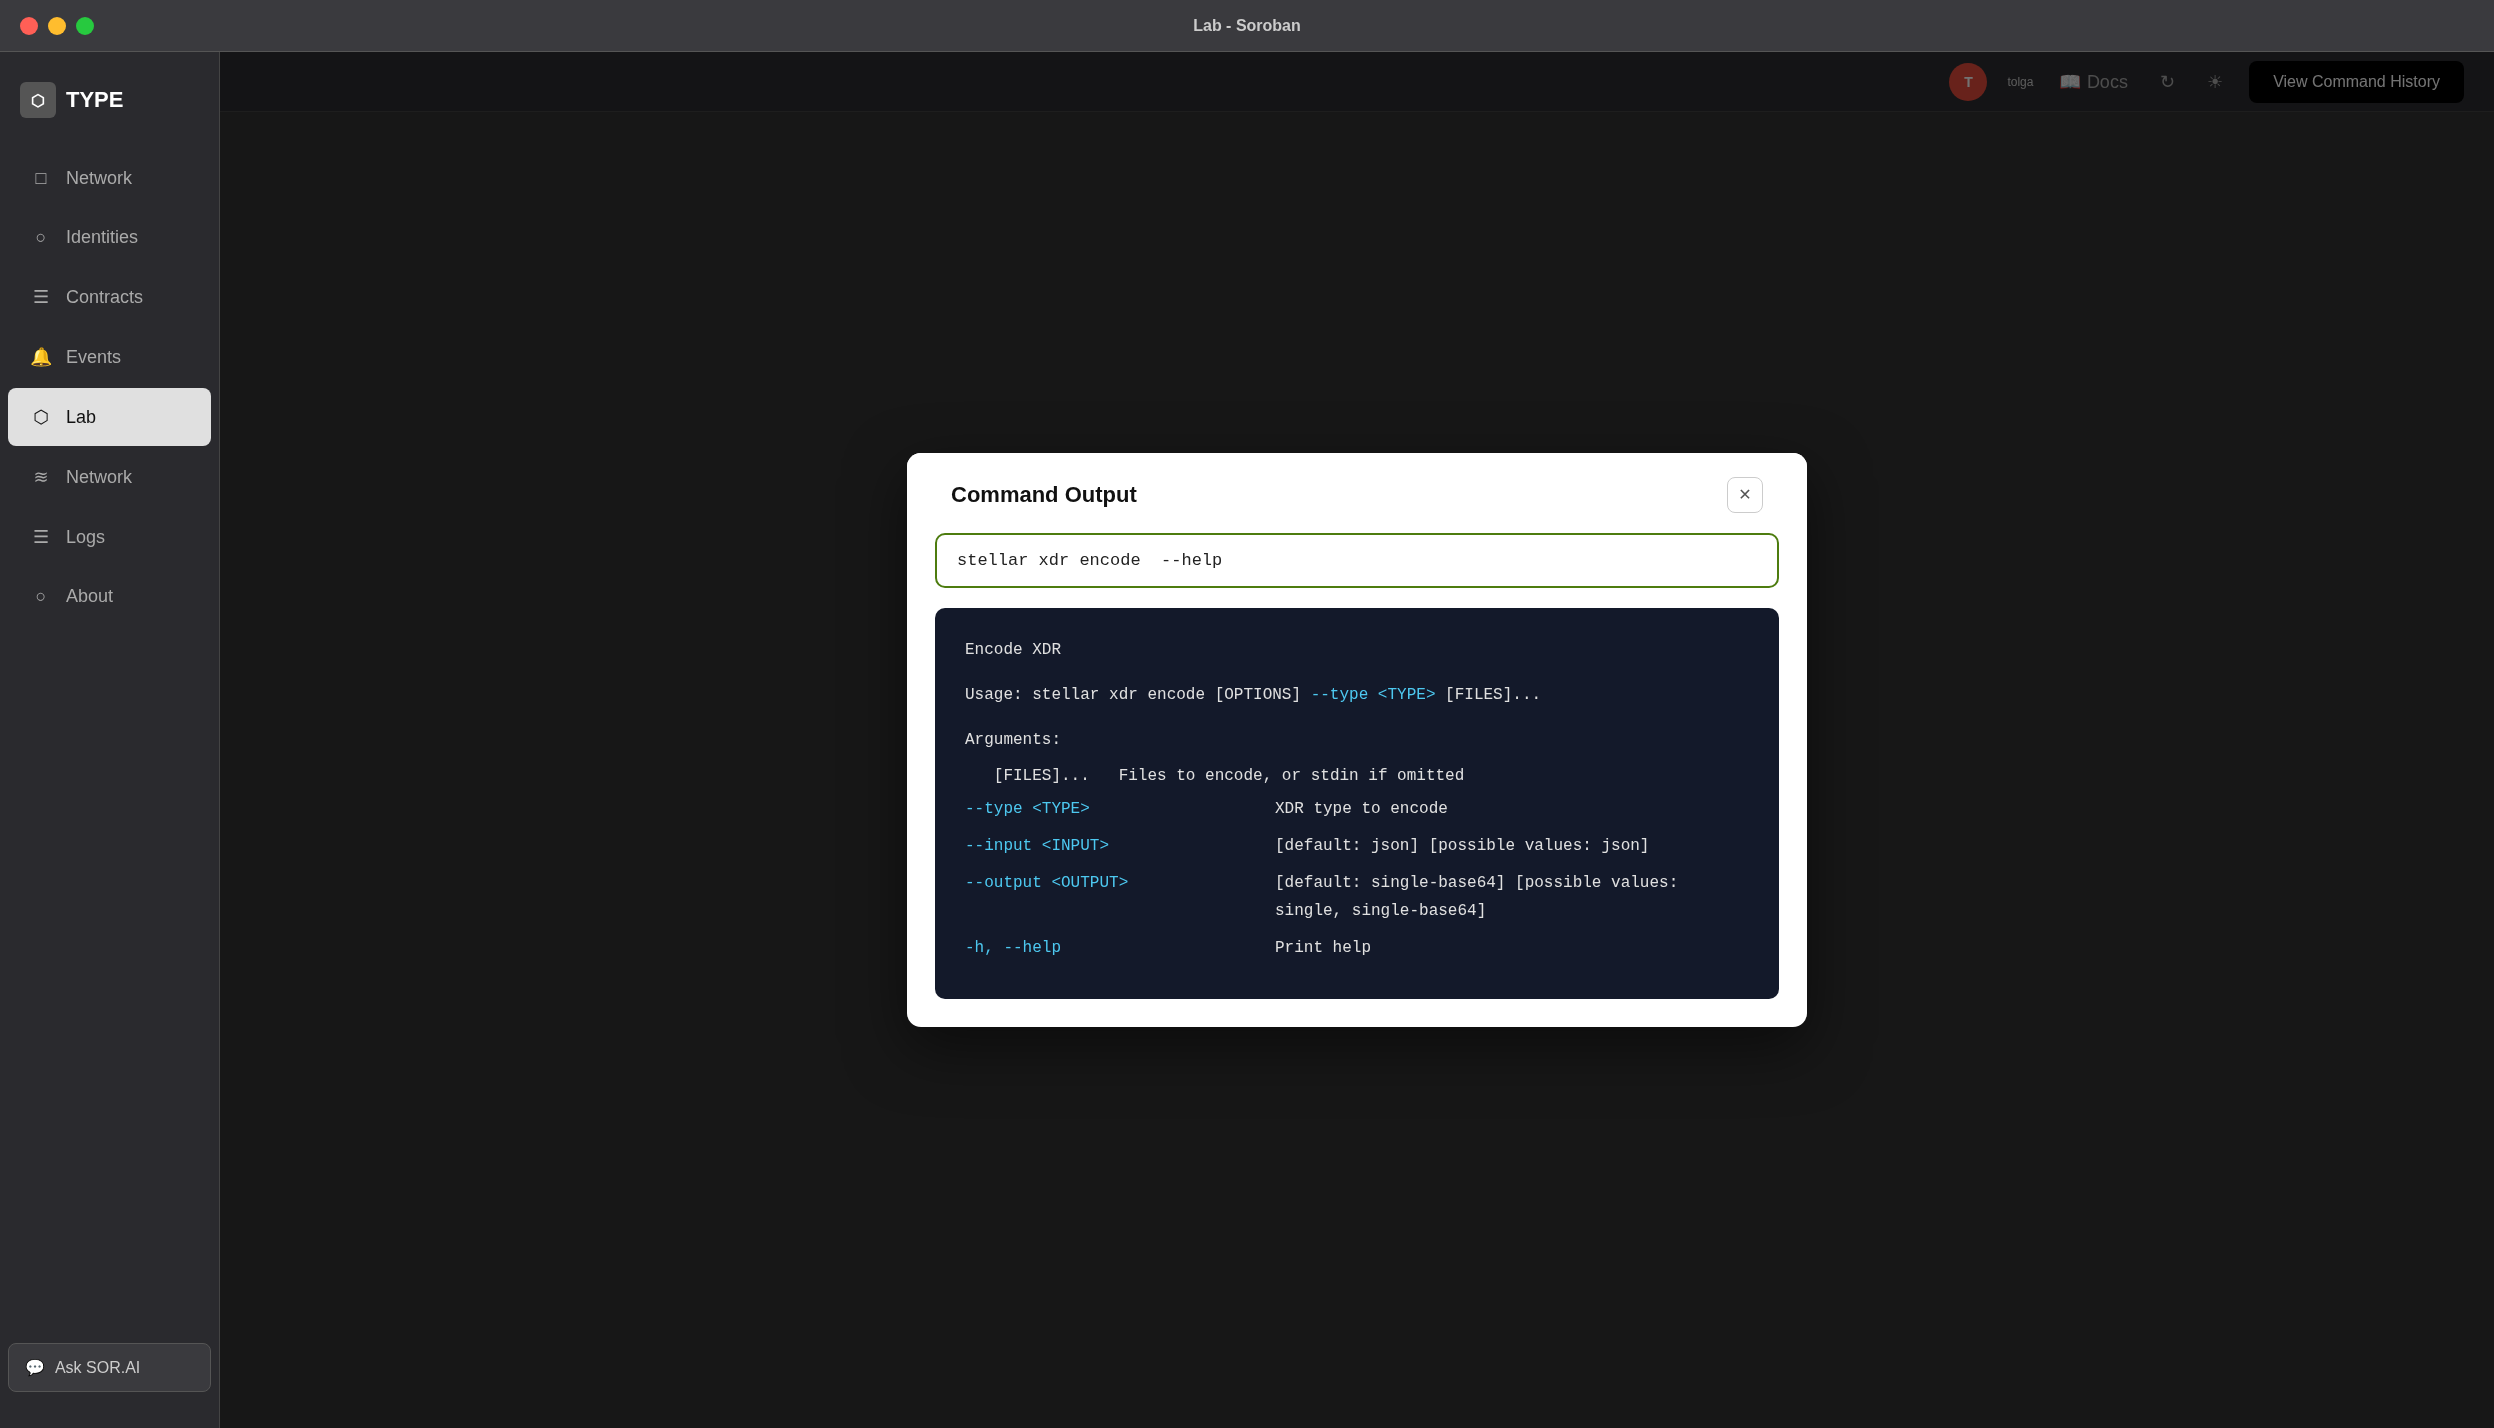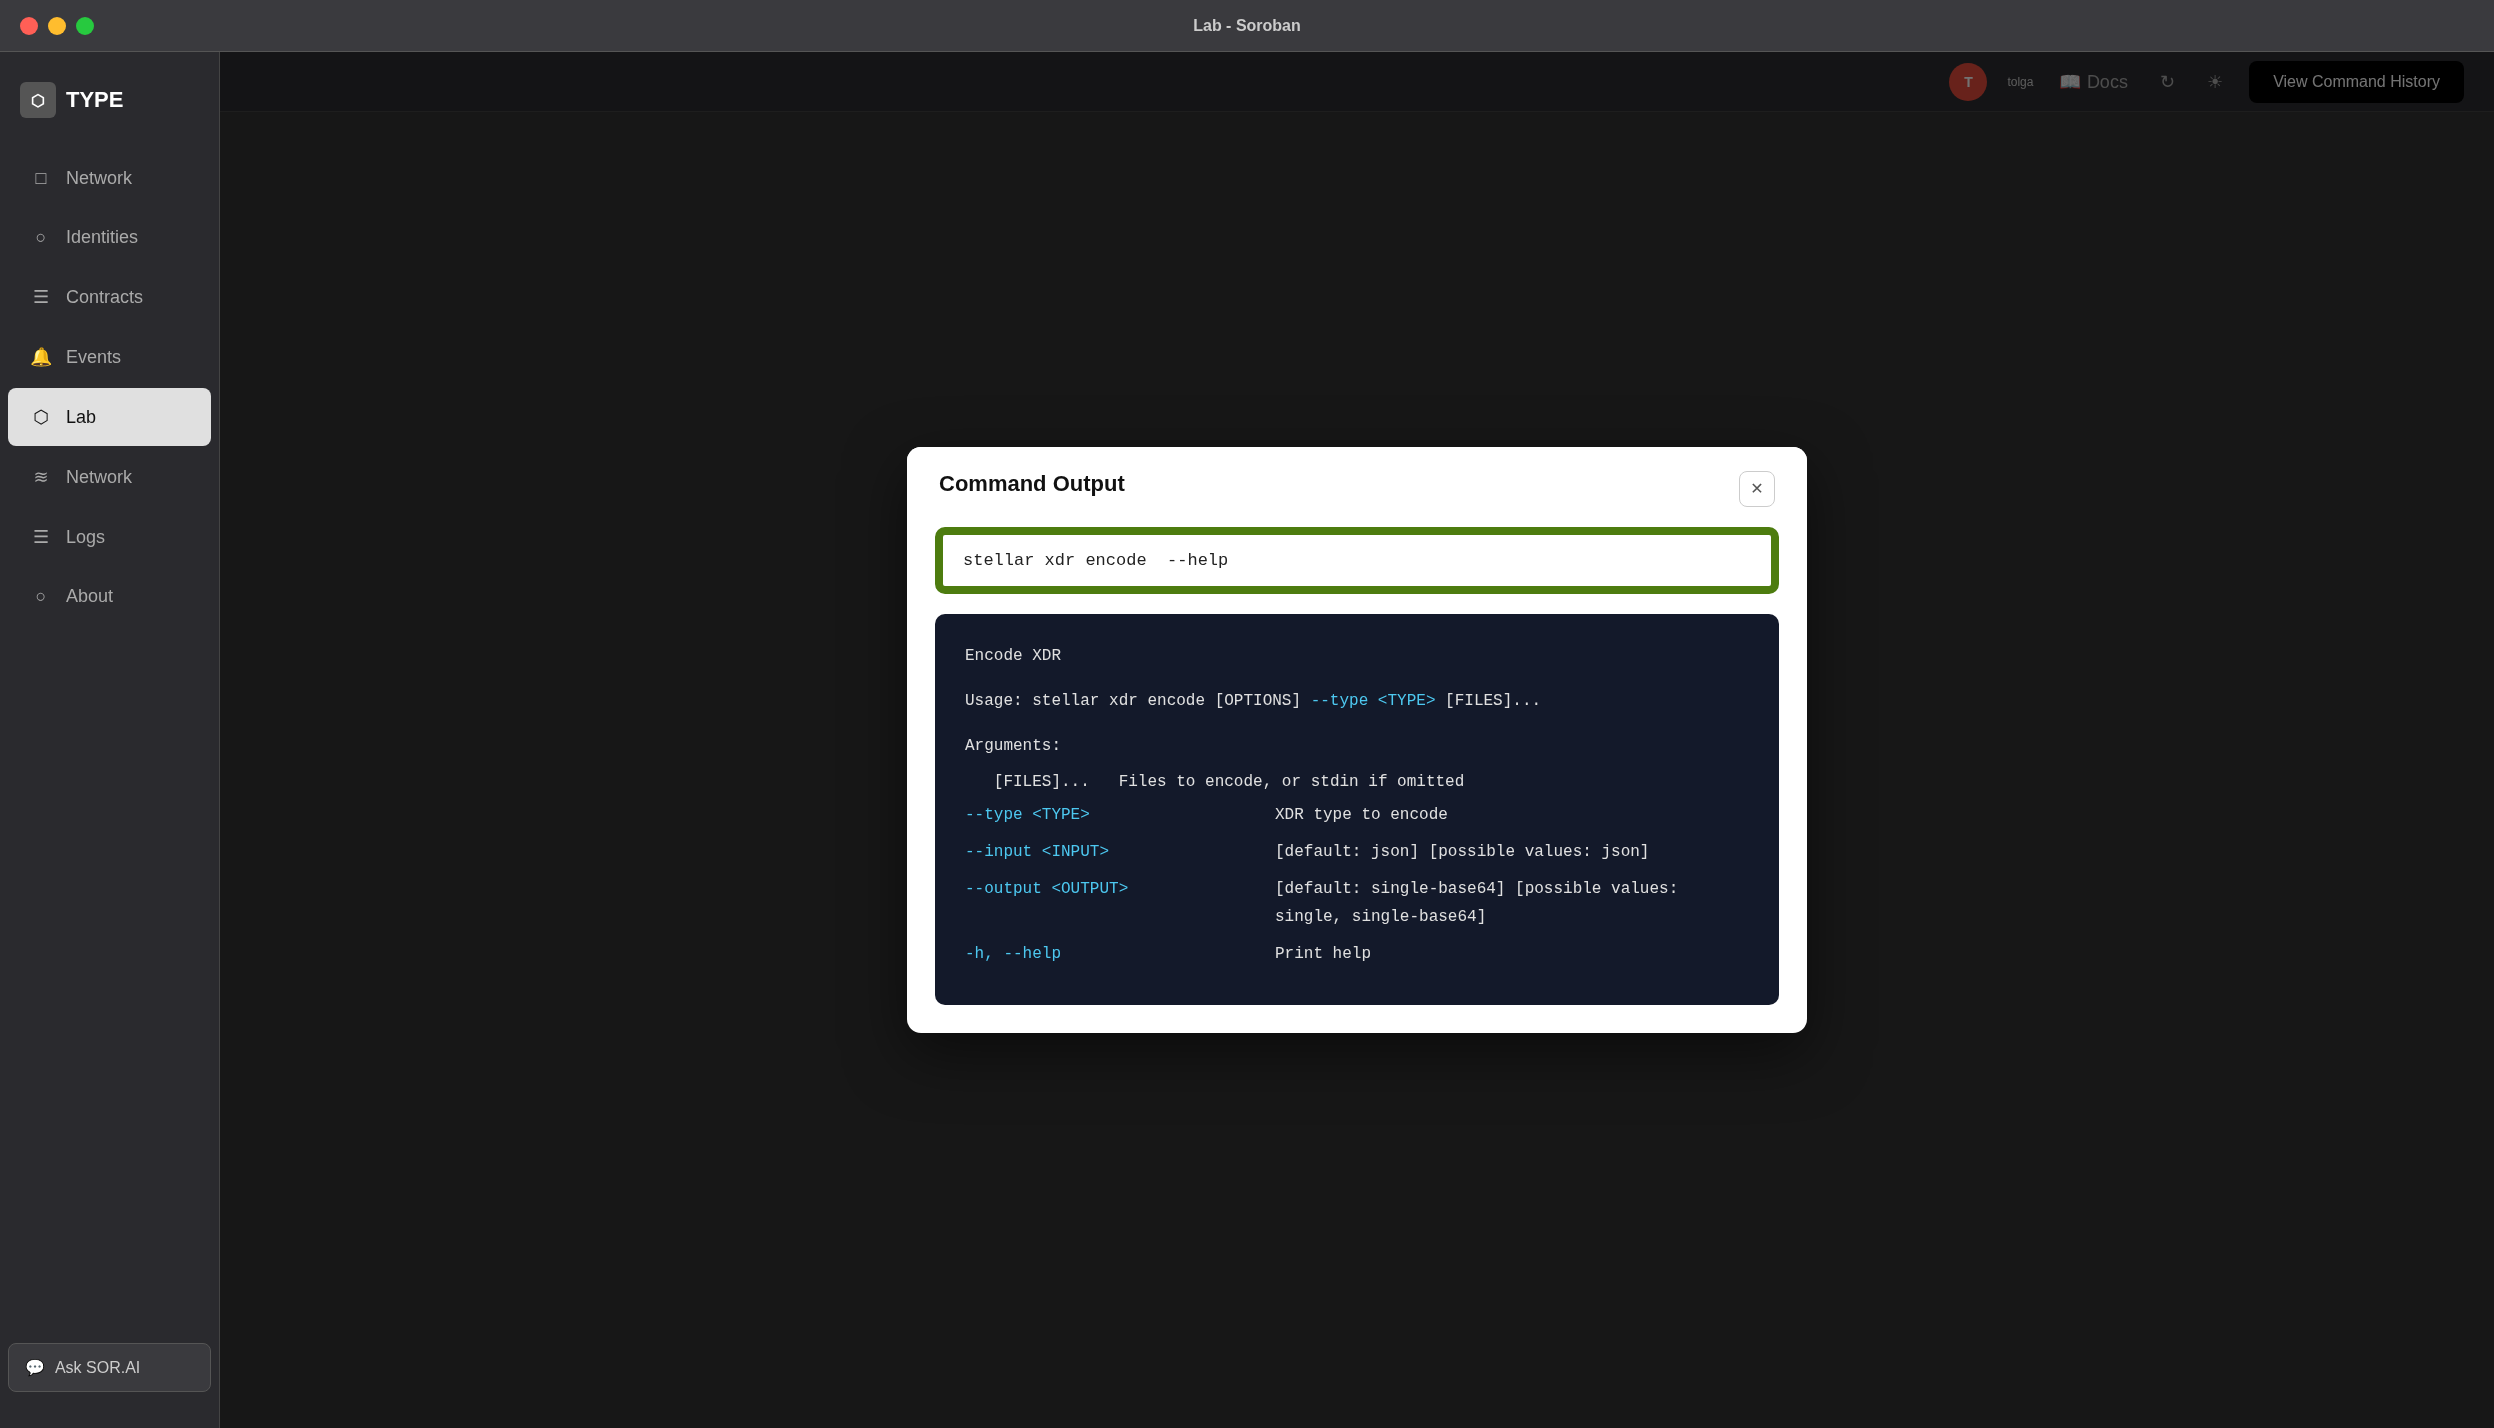--- a/index.html
+++ b/index.html
@@ -170,22 +170,23 @@
       background: #fff;
       border-radius: 14px;
       width: 900px;
       max-height: 840px;
       display: flex;
       flex-direction: column;
       overflow: hidden;
       box-shadow: 0 20px 60px rgba(0,0,0,0.5);
     }
     .modal-header {
-      padding: 24px 32px 20px;
-      display: flex;
+      padding: 24px 44px 20px;
+      display: flex;
+      align-items: center;
       justify-content: space-between;
       background: #fff;
     }
     .modal-title {
       font-size: 22px;
       font-weight: 600;
       color: #111;
     }
     .modal-close {
       width: 36px; height: 36px;
@@ -193,21 +194,21 @@
       border: 1.5px solid #ccc;
       background: #fff;
       display: flex; align-items: center; justify-content: center;
       cursor: pointer;
       font-size: 16px;
       color: #555;
     }
     .modal-command-input {
       margin: 0 28px 20px;
       padding: 16px 20px;
-      border: 8px solid #4d7c0f;
+      border: 2px solid #4d7c0f;
       border-radius: 10px;
       font-family: 'Courier New', monospace;
       font-size: 17px;
       color: #222;
       background: #fff;
       outline: none;
     }
     .modal-terminal {
       margin: 0 28px 28px;
       background: #13192a;

